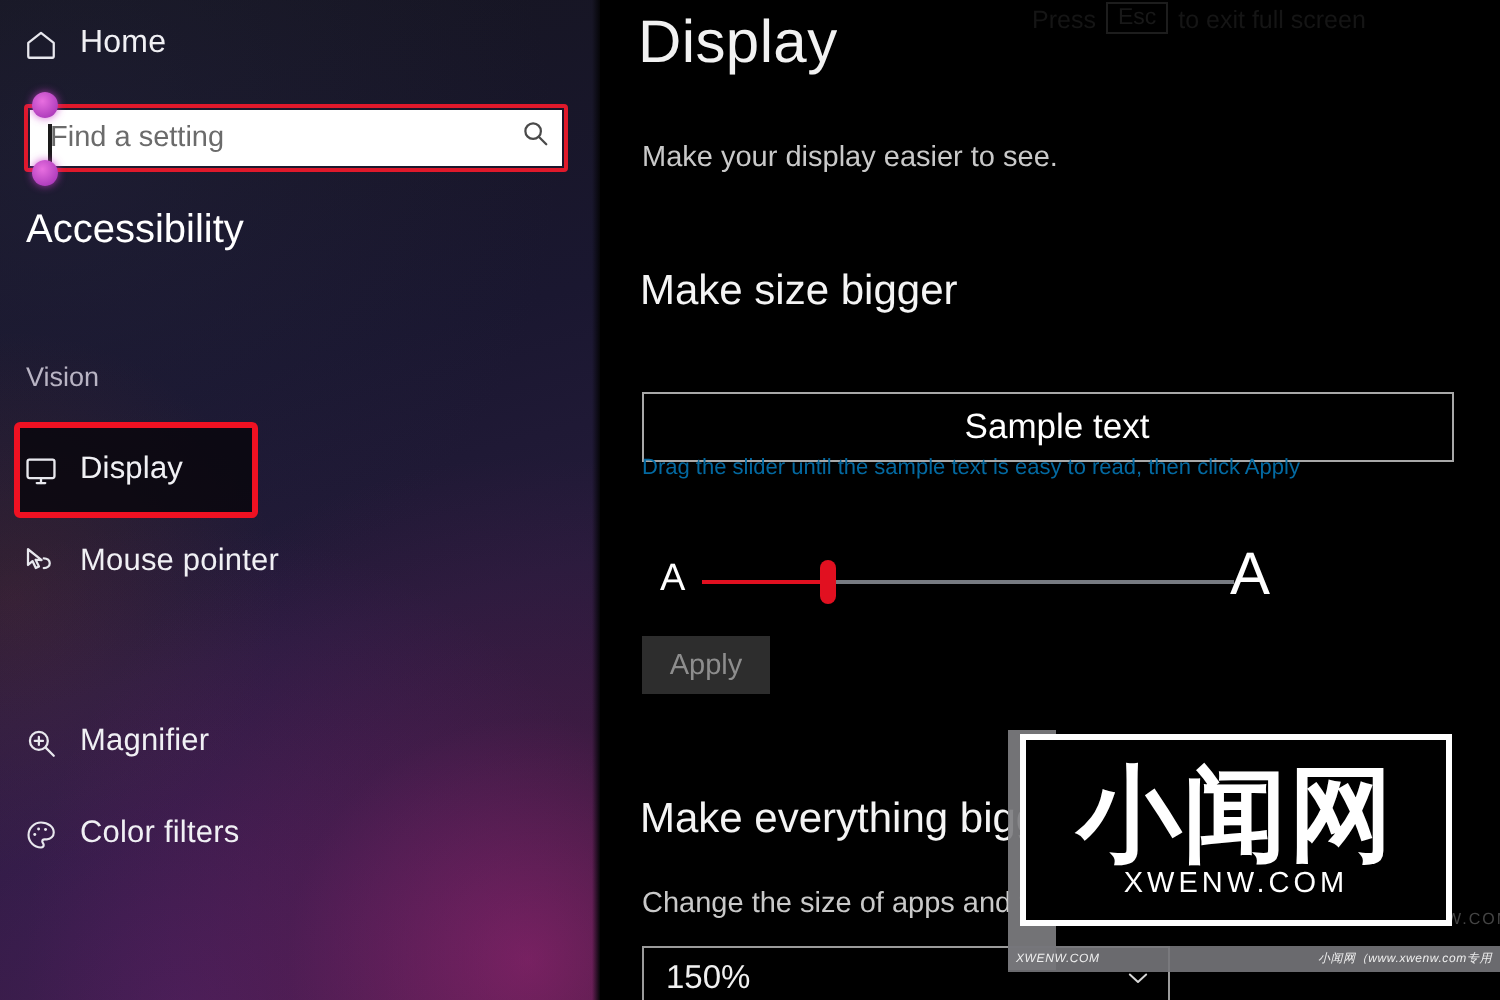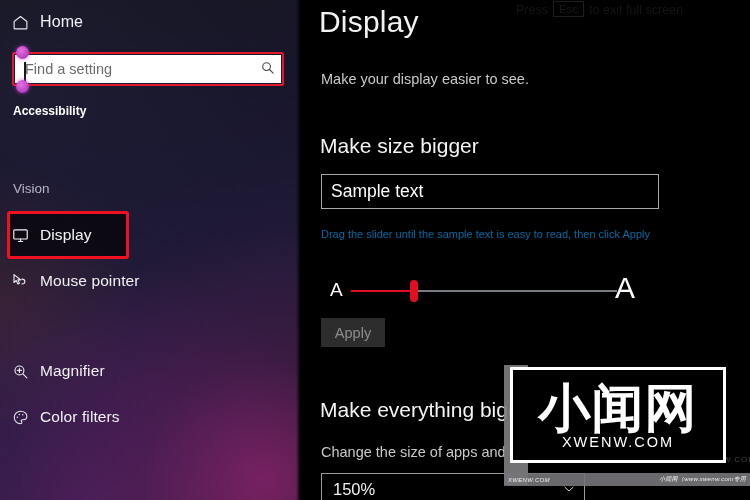--- a/index.html
+++ b/index.html
@@ -67,21 +67,21 @@
   .sel-handle {
     position: absolute; width: 13px; height: 13px; border-radius: 50%;
     background: radial-gradient(circle at 40% 35%, #e86fe0, #9b2bb0);
     box-shadow: 0 0 4px rgba(200,60,200,0.8);
   }
   #sel-top { left: 4px; top: -6px; }
   #sel-bot { left: 4px; top: 28px; }
 
   #accessibility-title {
     position: absolute; left: 13px; top: 104px;
-    font-size: 12px; font-weight: bold; color: #ffffff;
+    font-size: 20px; font-weight: normal; color: #ffffff;
   }
   #vision-header {
     position: absolute; left: 13px; top: 181px;
     font-size: 13.5px; color: #b9b4c4;
   }
 
   
   #display-highlight {
     position: absolute; left: 7px; top: 211px; width: 122px; height: 48px;
     border: 3px solid #ef1122; border-radius: 3px;
@@ -107,23 +107,23 @@
   }
   #page-subtitle {
     position: absolute; left: 21px; top: 71px;
     font-size: 14.5px; color: #c9c9c9;
   }
   #sec1-title {
     position: absolute; left: 20px; top: 134px;
     font-size: 21px; color: #f4f4f4; font-weight: normal;
   }
   #sample-box {
-    position: absolute; left: 21px; top: 174px; width: 338px; height: 35px;
+    position: absolute; left: 21px; top: 196px; width: 406px; height: 35px;
     border: 1px solid #a8a8a8; background: #000;
-    display: flex; align-items: center; padding-left: 9px;
+    display: flex; align-items: center; padding-left: 9px; justify-content: center;
   }
   #sample-text { font-size: 17.5px; color: #ffffff; }
   #drag-instr {
     position: absolute; left: 21px; top: 224px; width: 412px;
     font-size: 11px; line-height: 21px; color: #0369a1;
   }
 
   
   #slider-area { position: absolute; left: 320px; top: 276px; width: 330px; height: 36px; }
   #slider-a-small {

